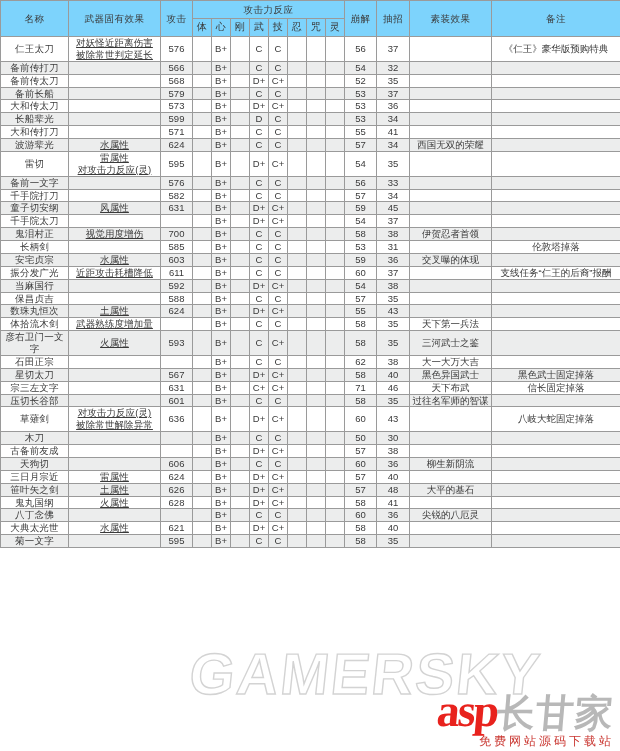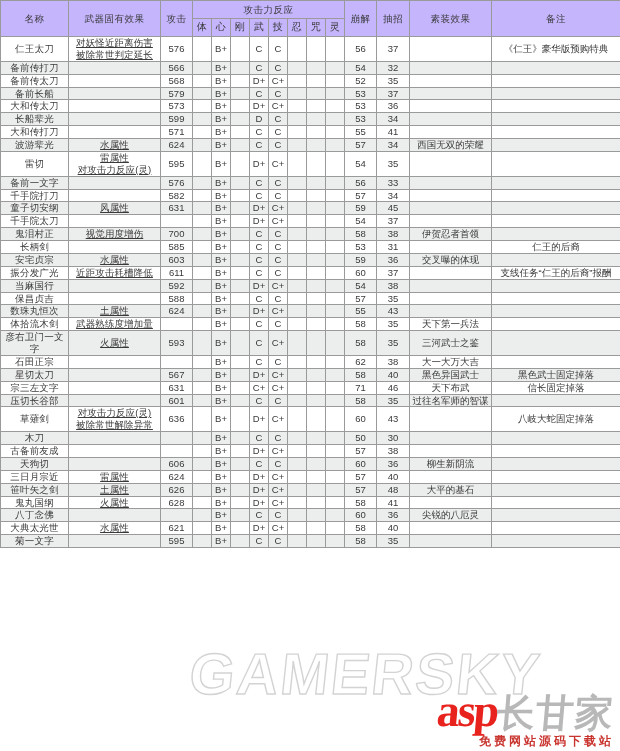--- a/index.html
+++ b/index.html
@@ -22,21 +22,21 @@
     padding:0;
     font-weight:normal;
     text-align:center;
     vertical-align:middle;
     color:#3a3a3a;
     font-size:9.5px;
     line-height:1.25;
     overflow:hidden;
   }
   thead th{
-    background:#c4b5fd;
+    background:#7dd3fc;
     color:#ffffff;
     font-size:10px;
     letter-spacing:.5px;
     border:1px solid #7d7d7d;
     height:17px;
   }
   thead th.tall{height:34px;margin-left:10px;}
   thead th.sub{height:17px;font-size:10px;}
 
   tbody tr.alt td{background:#eceded;}
@@ -77,21 +77,21 @@
     transform:skewX(-5deg);
   }
   .wm-asp .cn{
     font-size:38px;font-weight:bold;color:#b8b8b8;
     letter-spacing:1px;display:inline-block;
     font-family:"Liberation Sans",sans-serif;
     transform:skewX(-5deg);
   }
   .wm-asp .sub{
     display:block;font-size:12px;color:#c9342e;margin-top:1px;
-    letter-spacing:3px;font-weight:bold;
+    letter-spacing:3px;font-weight:normal;
   }
 </style>
 </head>
 <body>
 
 <div id="wrap">
 
   <div class="wm wm-gamersky wm-top">GAMERSKY</div>
 
   <table class="wtable">
@@ -381,21 +381,21 @@
           <td class="rx">B+</td>
           <td class="rx"></td>
           <td class="rx">C</td>
           <td class="rx">C</td>
           <td class="rx"></td>
           <td class="rx"></td>
           <td class="rx"></td>
           <td class="num">53</td>
           <td class="num">31</td>
           <td class="suit"></td>
-          <td class="note">仁王的后裔</td>
+          <td class="note">伦敦塔掉落</td>
         </tr>
         <tr class="alt">
           <td class="name">安宅贞宗</td>
           <td class="eff">水属性</td>
           <td class="atk">603</td>
           <td class="rx"></td>
           <td class="rx">B+</td>
           <td class="rx"></td>
           <td class="rx">C</td>
           <td class="rx">C</td>

